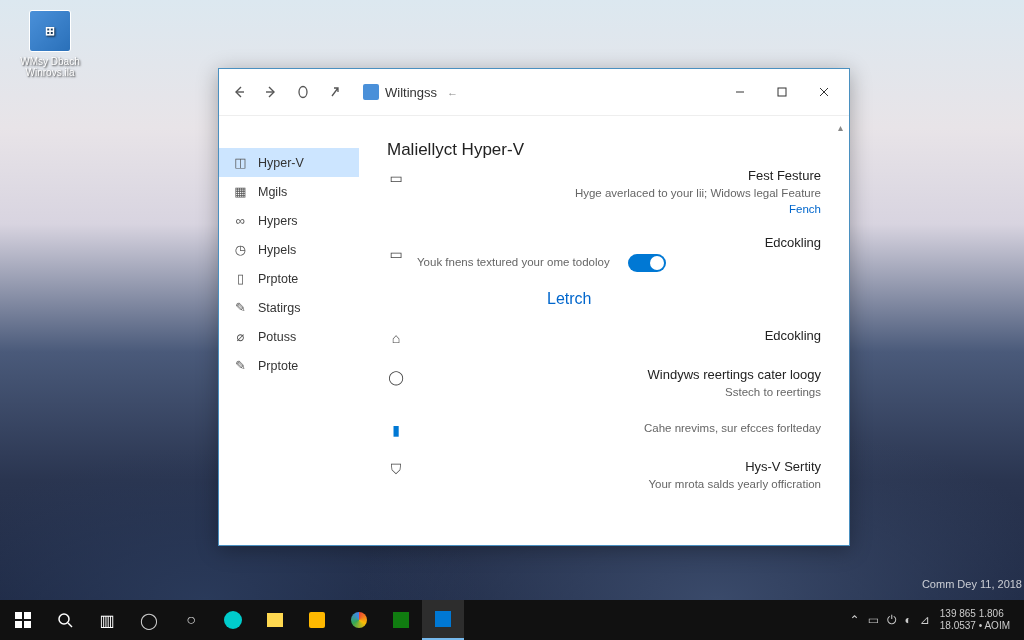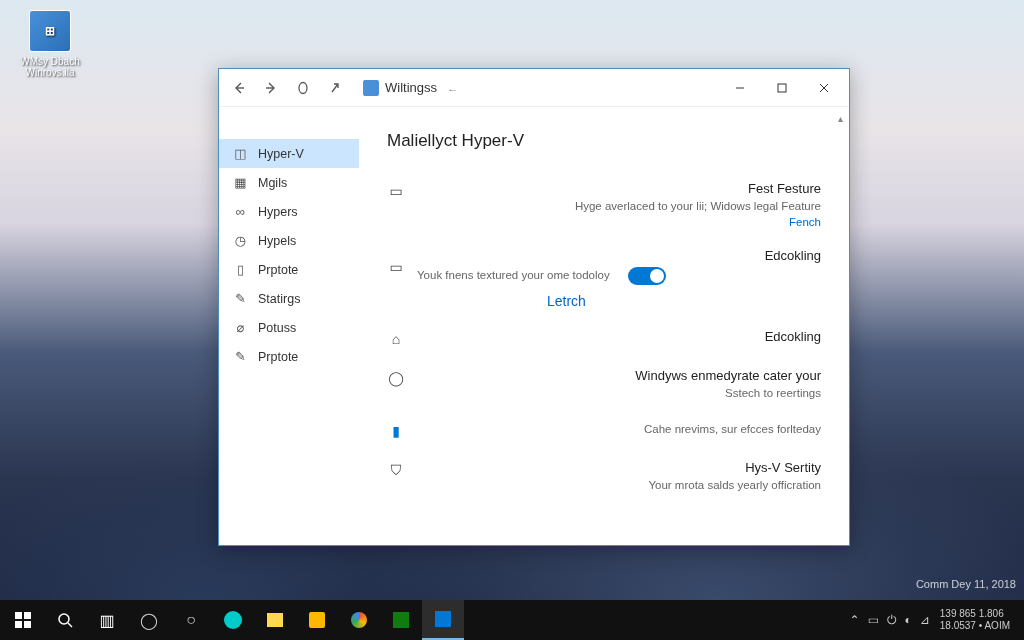--- a/index.html
+++ b/index.html
@@ -19,29 +19,29 @@
       color: white; font-size: 10px; text-shadow: 1px 1px 2px rgba(0,0,0,0.8);
     }
     .desktop-icon .icon-img {
       width: 42px; height: 42px; margin: 0 auto 4px;
       background: linear-gradient(135deg, #4a90d9 0%, #2a70b9 100%);
       border: 1px solid #fff; border-radius: 3px;
       display: flex; align-items: center; justify-content: center;
       color: white; font-weight: bold; font-size: 12px;
     }
     .watermark {
-      position: absolute; bottom: 50px; right: 8px;
+      position: absolute; bottom: 50px; right: 2px;
       color: rgba(255,255,255,0.75); font-size: 11px; text-align: right;
     }
     .window {
       position: absolute; top: 68px; left: 218px; width: 632px; height: 478px;
       background: #fff; border: 1px solid #4a90c0; box-shadow: 0 4px 20px rgba(0,0,0,0.3);
     }
     .titlebar {
-      height: 38px; display: flex; align-items: center; padding: 2px 4px;
+      height: 47px; display: flex; align-items: center; padding: 2px 4px;
       border-bottom: 1px solid #eee;
     }
     .nav-btn {
       width: 32px; height: 32px; display: flex; align-items: center; justify-content: center;
       font-size: 14px; color: #555; cursor: pointer;
     }
     .window-title { display: flex; align-items: center; gap: 6px; margin-left: 12px; font-size: 13px; color: #333; }
     .window-title .app-icon { width: 16px; height: 16px; background: #4a90d9; border-radius: 2px; }
     .window-controls { margin-left: auto; display: flex; }
     .win-ctrl { width: 42px; height: 32px; display: flex; align-items: center; justify-content: center; font-size: 12px; cursor: pointer; }
@@ -50,39 +50,39 @@
     .sidebar-item {
       display: flex; align-items: center; gap: 10px; padding: 7px 14px;
       font-size: 12.5px; color: #333; cursor: pointer;
     }
     .sidebar-item.active { background: #cce5ff; }
     .sidebar-item .s-icon { width: 15px; height: 15px; display: flex; align-items: center; justify-content: center; font-size: 13px; color: #555; }
     .main {
       flex: 1; padding: 24px 28px 20px 28px; overflow-y: auto; position: relative;
     }
     .scroll-up { position: absolute; top: 6px; right: 6px; font-size: 10px; color: #888; }
-    .page-title { font-size: 17px; font-weight: 400; color: #222; margin-bottom: 30px; }
+    .page-title { font-size: 17px; font-weight: 400; color: #222; margin-bottom: 8px; }
     .setting-block { margin-bottom: 20px; }
     .setting-row { display: flex; align-items: flex-start; gap: 12px; }
     .setting-icon { width: 18px; height: 18px; flex-shrink: 0; display: flex; align-items: center; justify-content: center; font-size: 14px; color: #444; margin-top: 1px; }
     .setting-text { flex: 1; text-align: right; }
     .setting-title { font-size: 13px; color: #222; margin-bottom: 2px; }
     .setting-desc { font-size: 11.5px; color: #666; line-height: 1.4; }
     .setting-link { font-size: 11.5px; color: #0066cc; margin-top: 2px; cursor: pointer; }
     .toggle {
       width: 38px; height: 18px; border-radius: 9px; position: relative;
       cursor: pointer; flex-shrink: 0; margin-top: 2px; margin-left: 8px;
     }
     .toggle.on { background: #0078d4; }
     .toggle.on::after {
       content: ''; position: absolute; right: 2px; top: 2px;
       width: 14px; height: 14px; border-radius: 50%; background: white;
     }
     .toggle-row { display: flex; align-items: center; }
-    .sub-link { font-size: 14px; color: #0066cc; margin-left: 160px; margin-top: 8px; cursor: pointer; }
+    .sub-link { font-size: 16px; color: #0066cc; margin-left: 160px; margin-top: 18px; cursor: pointer; }
     .taskbar {
       position: absolute; bottom: 0; left: 0; right: 0; height: 40px;
       background: #111; display: flex; align-items: center; padding: 0 2px;
     }
     .task-item {
       width: 42px; height: 40px; display: flex; align-items: center; justify-content: center;
       cursor: pointer; font-size: 16px;
     }
     .task-item.active { border-bottom: 2px solid #76b9ed; background: rgba(255,255,255,0.12); }
     .start-grid { display: grid; grid-template-columns: 1fr 1fr; grid-template-rows: 1fr 1fr; gap: 2px; width: 16px; height: 16px; }
@@ -225,21 +225,21 @@
             <div class="setting-text">
               <div class="setting-title">Edcokling</div>
             </div>
           </div>
         </div>
 
         <div class="setting-block">
           <div class="setting-row">
             <div class="setting-icon">◯</div>
             <div class="setting-text">
-              <div class="setting-title">Windyws enmedyrate cater your</div>
+              <div class="setting-title">Windyws reertings cater loogy</div>
               <div class="setting-desc">Sstech to reertings</div>
             </div>
           </div>
         </div>
 
         <div class="setting-block">
           <div class="setting-row">
             <div class="setting-icon" style="color:#0078d4;">▮</div>
             <div class="setting-text">
               <div class="setting-desc">Cahe nrevims, sur efcces forlteday</div>

